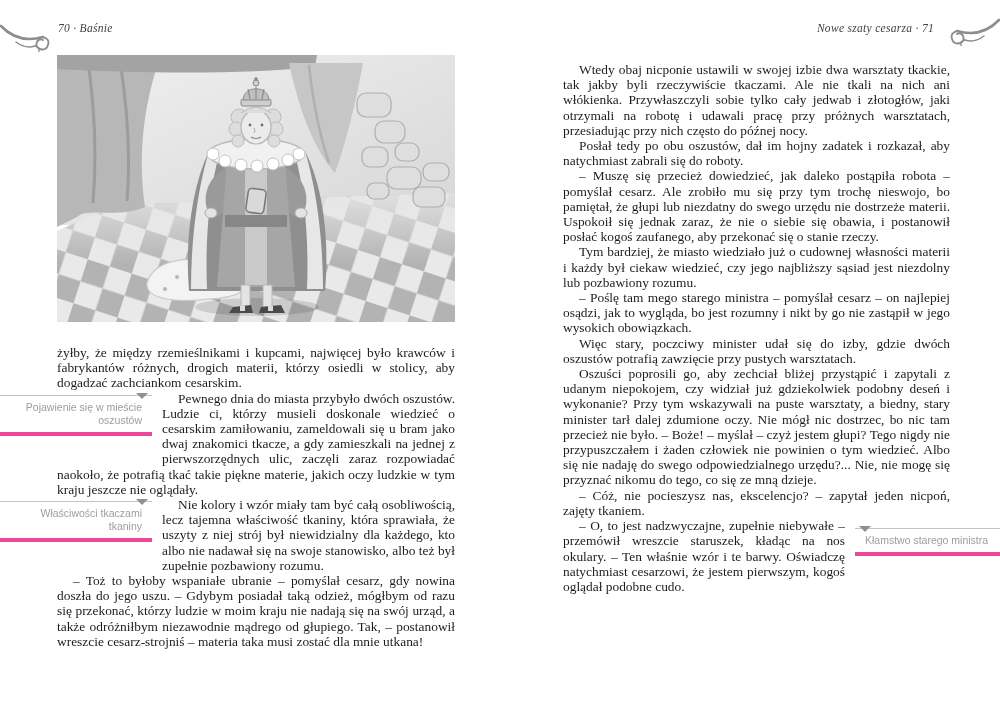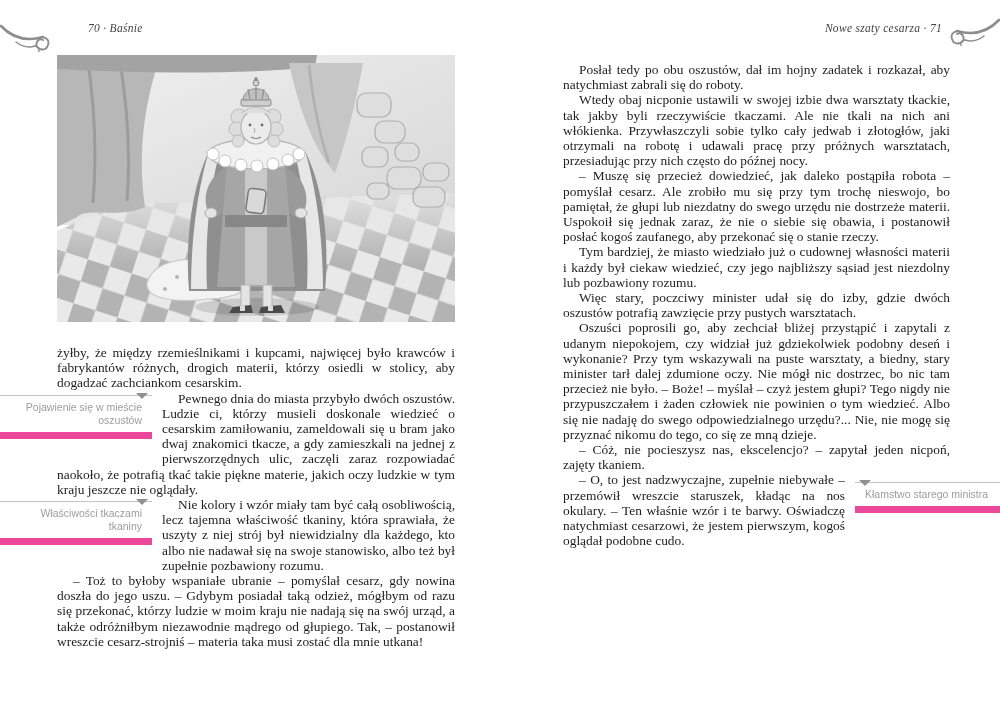--- a/index.html
+++ b/index.html
@@ -20,22 +20,22 @@
   .page-left{left:57px;width:398px;}
   .page-right{left:563px;width:387px;}
   .page-header{
     position:absolute;top:22px;
     font-style:italic;
     font-size:11.5px;
     letter-spacing:.3px;
     color:#3f3f3f;
     white-space:nowrap;
   }
-  .page-left .page-header{left:1px;margin-left:30px;}
-  .page-right .page-header{right:8px;}
+  .page-left .page-header{left:1px;}
+  .page-right .page-header{right:16px;}
   
   .illustration{
     margin-top:55px;
     width:398px;height:267px;
     overflow:hidden;
   }
   
   .body-text{
     text-align:justify;
     font-size:13.4px;
@@ -48,21 +48,21 @@
   
   .mnote{
     display:block;
     position:relative;
     box-sizing:border-box;
     font-family:"Liberation Sans", sans-serif;
     font-size:10.5px;
     line-height:13px;
     color:#9d9d9d;
     border-top:1px solid #c4c4c4;
-    border-bottom:7px solid #ec4899;
+    border-bottom:4px solid #ec4899;
     background:#ffffff;
     text-indent:0;
   }
   .mnote.side-left{
     float:left;
     width:152px;
     margin-left:-57px;
     margin-top:4px;
     margin-bottom:17px;
     margin-right:10px;
@@ -226,24 +226,25 @@
       <p class="indent"><span class="mnote side-left"><span>Pojawienie się w mieście oszustów</span></span><span>Pewnego dnia do miasta przybyło dwóch oszustów. Ludzie ci, którzy musieli doskonale wiedzieć o cesarskim zamiłowaniu, zameldowali się u bram jako dwaj znakomici tkacze, a gdy zamieszkali na jednej z pierwszorzędnych ulic, zaczęli zaraz rozpowiadać naokoło, że potrafią tkać takie piękne materie, jakich oczy ludzkie w tym kraju jeszcze nie oglądały.</span></p>
       <p class="indent"><span class="mnote side-left"><span>Właściwości tkaczami tkaniny</span></span><span>Nie kolory i wzór miały tam być całą osobliwością, lecz tajemna właściwość tkaniny, która sprawiała, że uszyty z niej strój był niewidzialny dla każdego, kto albo nie nadawał się na swoje stanowisko, albo też był zupełnie pozbawiony rozumu.</span></p>
       <p class="indent"><span>– Toż to byłoby wspaniałe ubranie – pomyślał cesarz, gdy nowina doszła do jego uszu. – Gdybym posiadał taką odzież, mógłbym od razu się przekonać, którzy ludzie w moim kraju nie nadają się na swój urząd, a także odróżniłbym niezawodnie mądrego od głupiego. Tak, – postanowił wreszcie cesarz-strojniś – materia taka musi zostać dla mnie utkana!</span></p>
     </div>
   </div>
 
   <div class="page page-right">
     <div class="page-header">Nowe szaty cesarza · 71</div>
 
     <div class="body-text">
+      <p class="indent"><span>Wtedy obaj nicponie ustawili w swojej izbie dwa warsztaty tkackie, tak jakby byli rzeczywiście tkaczami. Ale nie tkali na nich ani włókienka. Przywłaszczyli sobie tylko cały jedwab i złotogłów, jaki otrzymali na robotę i udawali pracę przy próżnych warsztatach, przesiadując przy nich często do późnej nocy.</span></p>
       <p class="indent"><span>Posłał tedy po obu oszustów, dał im hojny zadatek i rozkazał, aby natychmiast zabrali się do roboty.</span></p>
-      <p class="indent"><span>Wtedy obaj nicponie ustawili w swojej izbie dwa warsztaty tkackie, tak jakby byli rzeczywiście tkaczami. Ale nie tkali na nich ani włókienka. Przywłaszczyli sobie tylko cały jedwab i złotogłów, jaki otrzymali na robotę i udawali pracę przy próżnych warsztatach, przesiadując przy nich często do późnej nocy.</span></p>
       <p class="indent"><span>– Muszę się przecież dowiedzieć, jak daleko postąpiła robota – pomyślał cesarz. Ale zrobiło mu się przy tym trochę nieswojo, bo pamiętał, że głupi lub niezdatny do swego urzędu nie dostrzeże materii. Uspokoił się jednak zaraz, że nie o siebie się obawia, i postanowił posłać kogoś zaufanego, aby przekonać się o stanie rzeczy.</span></p>
       <p class="indent"><span>Tym bardziej, że miasto wiedziało już o cudownej własności materii i każdy był ciekaw wiedzieć, czy jego najbliższy sąsiad jest niezdolny lub pozbawiony rozumu.</span></p>
+      <p class="indent"><span>– Poślę tam mego starego ministra – pomyślał cesarz – on najlepiej osądzi, jak to wygląda, bo jest rozumny i nikt by go nie zastąpił w jego wysokich obowiązkach.</span></p>
       <p class="indent"><span>Więc stary, poczciwy minister udał się do izby, gdzie dwóch oszustów potrafią zawzięcie przy pustych warsztatach.</span></p>
       <p class="indent"><span>Oszuści poprosili go, aby zechciał bliżej przystąpić i zapytali z udanym niepokojem, czy widział już gdziekolwiek podobny deseń i wykonanie? Przy tym wskazywali na puste warsztaty, a biedny, stary minister tarł dalej zdumione oczy. Nie mógł nic dostrzec, bo nic tam przecież nie było. – Boże! – myślał – czyż jestem głupi? Tego nigdy nie przypuszczałem i żaden człowiek nie powinien o tym wiedzieć. Albo się nie nadaję do swego odpowiedzialnego urzędu?... Nie, nie mogę się przyznać nikomu do tego, co się ze mną dzieje.</span></p>
       <p class="indent"><span>– Cóż, nie pocieszysz nas, ekscelencjo? – zapytał jeden nicpoń, zajęty tkaniem.</span></p>
       <p class="indent"><span class="mnote side-right"><span>Kłamstwo starego ministra</span></span><span>– O, to jest nadzwyczajne, zupełnie niebywałe – przemówił wreszcie staruszek, kładąc na nos okulary. – Ten właśnie wzór i te barwy. Oświadczę natychmiast cesarzowi, że jestem pierwszym, kogoś oglądał podobne cudo.</span></p>
     </div>
   </div>
 
 </div>
 
 </body></html>

